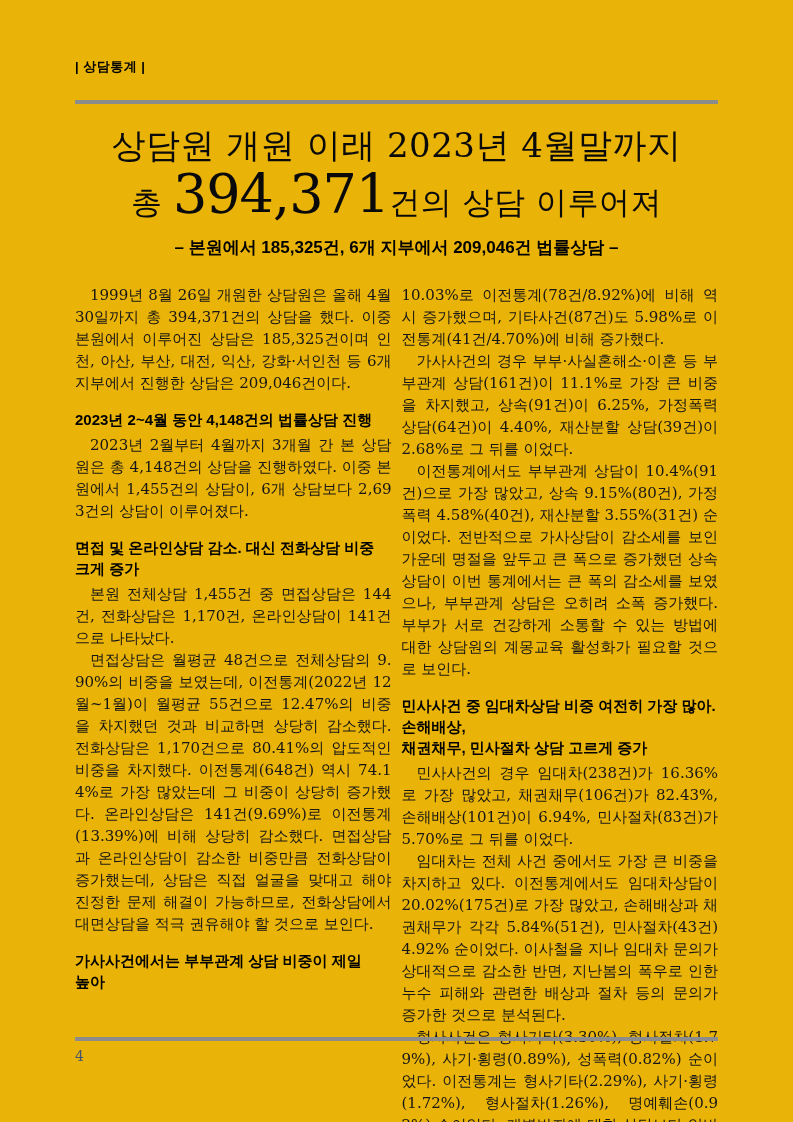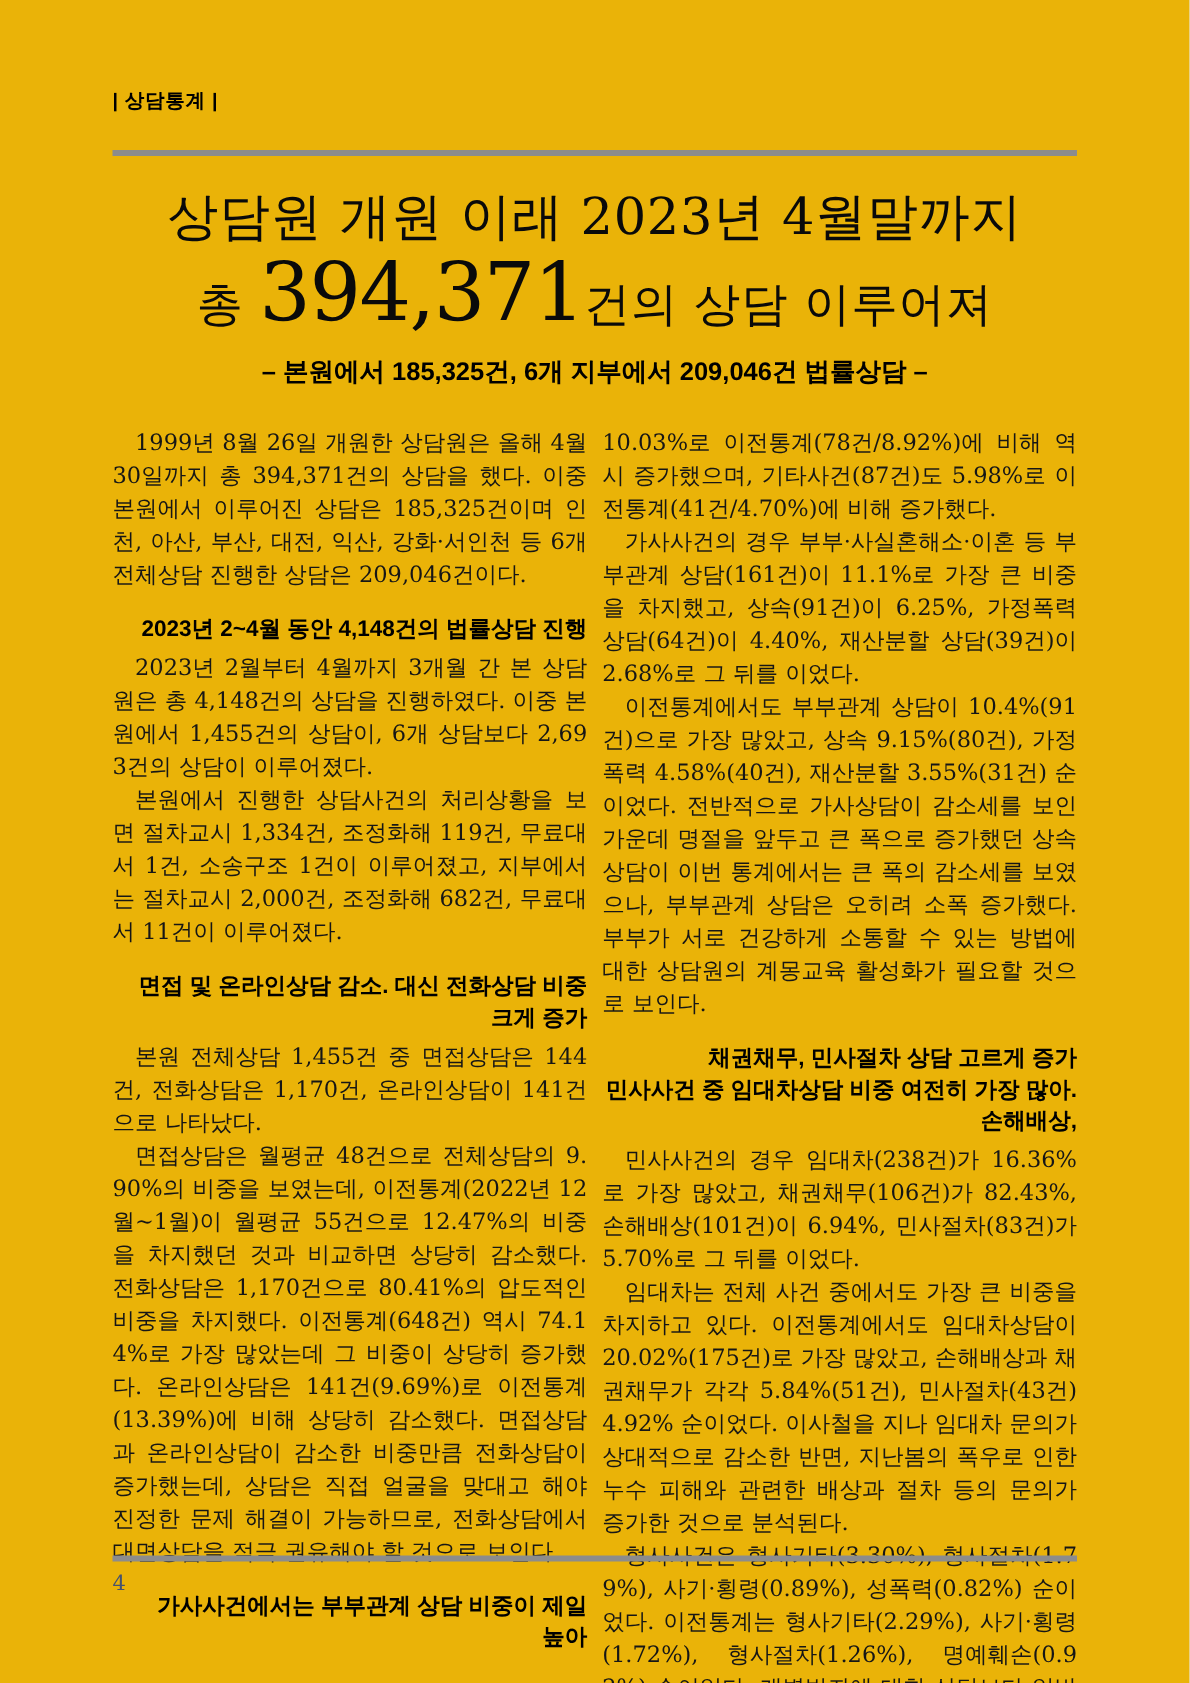--- a/index.html
+++ b/index.html
@@ -35,21 +35,21 @@
   .col {
     flex:1; min-width:0;
     text-align:justify; word-break:break-all;
     font-size:15px; line-height:22px;
   }
   p.para { margin:0; }
   p.para.indent { text-indent:15px; }
   .heading {
     font-family:"Liberation Sans",sans-serif; font-weight:bold;
     font-size:15px; line-height:21px; margin:15px 0 4px 0;
-    text-align:right; word-break:keep-all; color:#000;
+    text-align:left; word-break:keep-all; color:#000;
   }
   .page-num {
     position:absolute; top:1048px; left:75px;
     font-size:14px; color:#46536f;
   }
 </style>
 </head>
 <body>
 
 <div class="page">
@@ -59,42 +59,41 @@
   <div class="rule rule-top" style="background: rgb(140, 140, 140);"></div>
 
   <div class="title-block">
     <div class="title-line1">상담원 개원 이래 2023년 4월말까지</div>
     <div class="title-line2"><span>총 </span><span class="big-number">394,371</span><span>건의 상담 이루어져</span></div>
     <div class="subtitle">– 본원에서 185,325건, 6개 지부에서 209,046건 법률상담 –</div>
   </div>
 
   <div class="columns">
     <div class="col" id="col-left">
-        <p class="para indent">1999년 8월 26일 개원한 상담원은 올해 4월 30일까지 총 394,371건의 상담을 했다. 이중 본원에서 이루어진 상담은 185,325건이며 인천, 아산, 부산, 대전, 익산, 강화·서인천 등 6개 전체상담 진행한 상담은 209,046건이다.</p>
+        <p class="para indent">1999년 8월 26일 개원한 상담원은 올해 4월 30일까지 총 394,371건의 상담을 했다. 이중 본원에서 이루어진 상담은 185,325건이며 인천, 아산, 부산, 대전, 익산, 강화·서인천 등 6개 지부에서 진행한 상담은 209,046건이다.</p>
         <div class="heading">
           <div>2023년 2~4월 동안 4,148건의 법률상담 진행</div>
         </div>
         <p class="para indent">2023년 2월부터 4월까지 3개월 간 본 상담원은 총 4,148건의 상담을 진행하였다. 이중 본원에서 1,455건의 상담이, 6개 상담보다 2,693건의 상담이 이루어졌다.</p>
-        <p class="para indent">본원에서 진행한 상담사건의 처리상황을 보면 절차교시 1,334건, 조정화해 119건, 무료대서 1건, 소송구조 1건이 이루어졌고, 지부에서는 절차교시 2,000건, 조정화해 682건, 무료대서 11건이 이루어졌다.</p>
         <div class="heading">
           <div>면접 및 온라인상담 감소. 대신 전화상담 비중 크게 증가</div>
         </div>
         <p class="para indent">본원 전체상담 1,455건 중 면접상담은 144건, 전화상담은 1,170건, 온라인상담이 141건으로 나타났다.</p>
         <p class="para indent">면접상담은 월평균 48건으로 전체상담의 9.90%의 비중을 보였는데, 이전통계(2022년 12월~1월)이 월평균 55건으로 12.47%의 비중을 차지했던 것과 비교하면 상당히 감소했다. 전화상담은 1,170건으로 80.41%의 압도적인 비중을 차지했다. 이전통계(648건) 역시 74.14%로 가장 많았는데 그 비중이 상당히 증가했다. 온라인상담은 141건(9.69%)로 이전통계(13.39%)에 비해 상당히 감소했다. 면접상담과 온라인상담이 감소한 비중만큼 전화상담이 증가했는데, 상담은 직접 얼굴을 맞대고 해야 진정한 문제 해결이 가능하므로, 전화상담에서 대면상담을 적극 권유해야 할 것으로 보인다.</p>
         <div class="heading">
           <div>가사사건에서는 부부관계 상담 비중이 제일 높아</div>
         </div>
       </div>
     <div class="col" id="col-right">
         <p class="para">10.03%로 이전통계(78건/8.92%)에 비해 역시 증가했으며, 기타사건(87건)도 5.98%로 이전통계(41건/4.70%)에 비해 증가했다.</p>
         <p class="para indent">가사사건의 경우 부부·사실혼해소·이혼 등 부부관계 상담(161건)이 11.1%로 가장 큰 비중을 차지했고, 상속(91건)이 6.25%, 가정폭력 상담(64건)이 4.40%, 재산분할 상담(39건)이 2.68%로 그 뒤를 이었다.</p>
         <p class="para indent">이전통계에서도 부부관계 상담이 10.4%(91건)으로 가장 많았고, 상속 9.15%(80건), 가정폭력 4.58%(40건), 재산분할 3.55%(31건) 순이었다. 전반적으로 가사상담이 감소세를 보인 가운데 명절을 앞두고 큰 폭으로 증가했던 상속 상담이 이번 통계에서는 큰 폭의 감소세를 보였으나, 부부관계 상담은 오히려 소폭 증가했다. 부부가 서로 건강하게 소통할 수 있는 방법에 대한 상담원의 계몽교육 활성화가 필요할 것으로 보인다.</p>
         <div class="heading">
+          <div>민사사건 중 임대차상담 비중 여전히 가장 많아. 손해배상,</div>
           <div>채권채무, 민사절차 상담 고르게 증가</div>
-          <div>민사사건 중 임대차상담 비중 여전히 가장 많아. 손해배상,</div>
         </div>
         <p class="para indent">민사사건의 경우 임대차(238건)가 16.36%로 가장 많았고, 채권채무(106건)가 82.43%, 손해배상(101건)이 6.94%, 민사절차(83건)가 5.70%로 그 뒤를 이었다.</p>
         <p class="para indent">임대차는 전체 사건 중에서도 가장 큰 비중을 차지하고 있다. 이전통계에서도 임대차상담이 20.02%(175건)로 가장 많았고, 손해배상과 채권채무가 각각 5.84%(51건), 민사절차(43건) 4.92% 순이었다. 이사철을 지나 임대차 문의가 상대적으로 감소한 반면, 지난봄의 폭우로 인한 누수 피해와 관련한 배상과 절차 등의 문의가 증가한 것으로 분석된다.</p>
         <p class="para indent">형사사건은 형사기타(3.30%), 형사절차(1.79%), 사기·횡령(0.89%), 성폭력(0.82%) 순이었다. 이전통계는 형사기타(2.29%), 사기·횡령(1.72%), 형사절차(1.26%), 명예훼손(0.92%) 순이었다. 개별범죄에 대한 상담보다 일반적인 절차와 용어 등에 대한 문의가 늘었다. 기타사건은 행정상담이 1.49%에서 1.58%로 소폭 증가했고, 지난 통계에는 없었던 교통사고 관련 상담이 관련법 특강과 연계되어 9건 진행되어 0.62%의 비중을 차지했다.</p>
       </div>
   </div>
 
   <div class="rule rule-bottom" style="background: rgb(140, 140, 140);"></div>
 
   <div class="page-num" style="color: rgb(70, 83, 111);">4</div>

